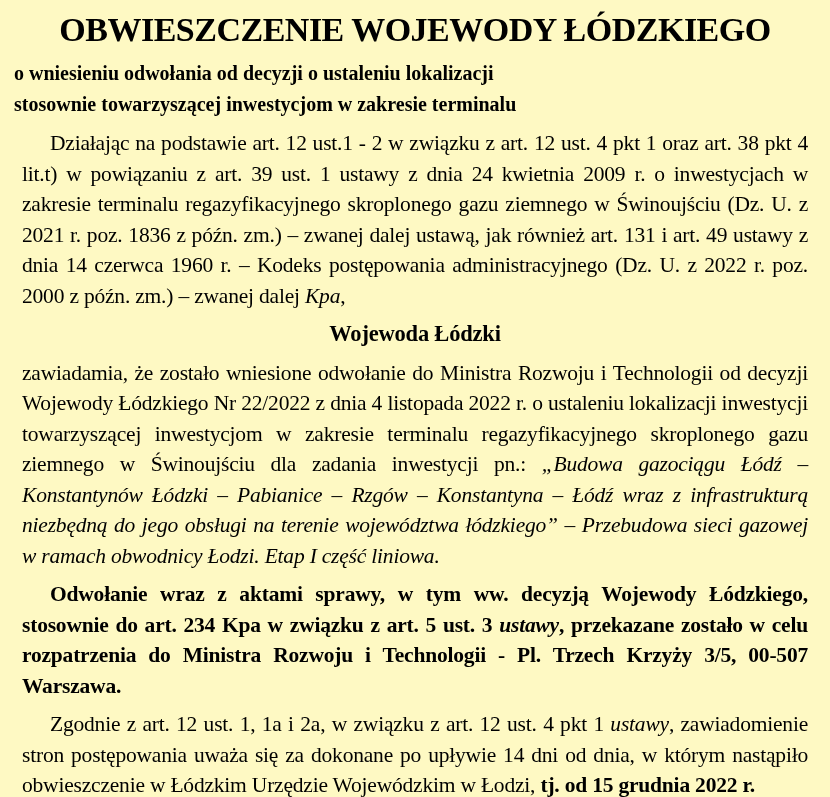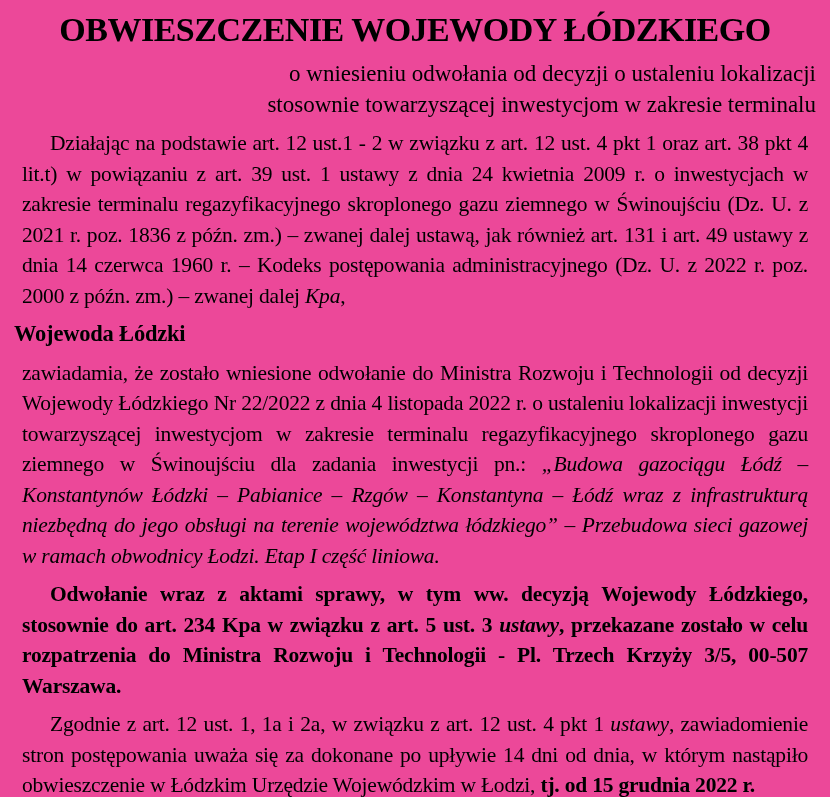--- a/index.html
+++ b/index.html
@@ -4,53 +4,53 @@
 <style>
   html, body {
     margin: 0;
     padding: 0;
     background: #ffffff;
   }
   .page {
     width: 830px;
     height: 797px;
     box-sizing: border-box;
-    background: #ec4899;
+    background: #fef9c3;
     color: #000000;
     font-family: "Liberation Serif", "DejaVu Serif", serif;
     padding: 8px 14px 0 14px;
     overflow: hidden;
   }
   .title {
     margin: 2px 0 8px 0;
     text-align: center;
     font-size: 34px;
     font-weight: bold;
     line-height: 1.18;
     letter-spacing: -0.5px;
   }
   .subtitle {
-    text-align: right;
-    font-size: 23px;
-    font-weight: normal;
+    text-align: left;
+    font-size: 20px;
+    font-weight: bold;
     line-height: 31px;
     margin: 0 0 8px 0;
   }
   .doc-body p.body {
     margin: 8px;
     font-size: 21.5px;
     line-height: 30.5px;
     text-align: justify;
     letter-spacing: -0.2px;
   }
   .doc-body p.indent {
     text-indent: 28px;
   }
   .doc-body p.heading {
-    text-align: left;
+    text-align: center;
     text-indent: 0;
     font-weight: bold;
     font-size: 22.5px;
     margin: 1px 0;
   }
   .seg-normal { font-style: normal; font-weight: normal; }
   .seg-italic { font-style: italic; }
   .seg-bold { font-weight: bold; }
   .seg-bold-italic { font-weight: bold; font-style: italic; }
 </style>

